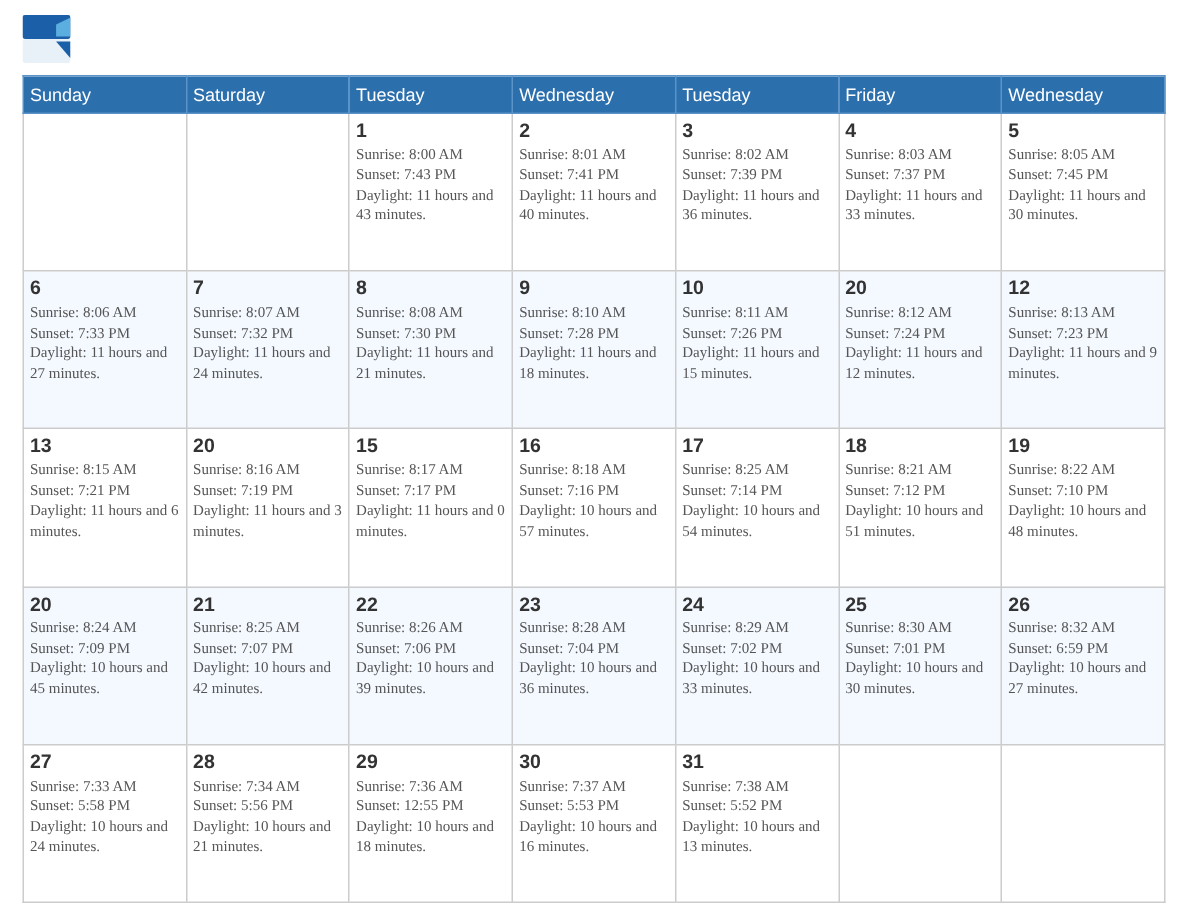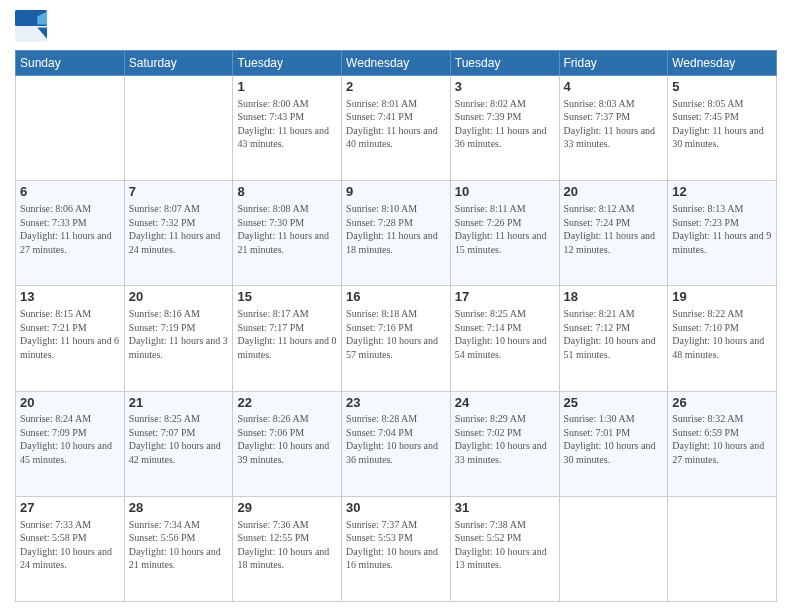--- a/index.html
+++ b/index.html
@@ -282,21 +282,21 @@
 Daylight: 10 hours and 36 minutes.</div>
           </td>
           <td>
             <span class="day-number">24</span>
             <div class="day-info">Sunrise: 8:29 AM
 Sunset: 7:02 PM
 Daylight: 10 hours and 33 minutes.</div>
           </td>
           <td>
             <span class="day-number">25</span>
-            <div class="day-info">Sunrise: 1:30 AM
+            <div class="day-info">Sunrise: 8:30 AM
 Sunset: 7:01 PM
 Daylight: 10 hours and 30 minutes.</div>
           </td>
           <td>
             <span class="day-number">26</span>
             <div class="day-info">Sunrise: 8:32 AM
 Sunset: 6:59 PM
 Daylight: 10 hours and 27 minutes.</div>
           </td>
         </tr>

